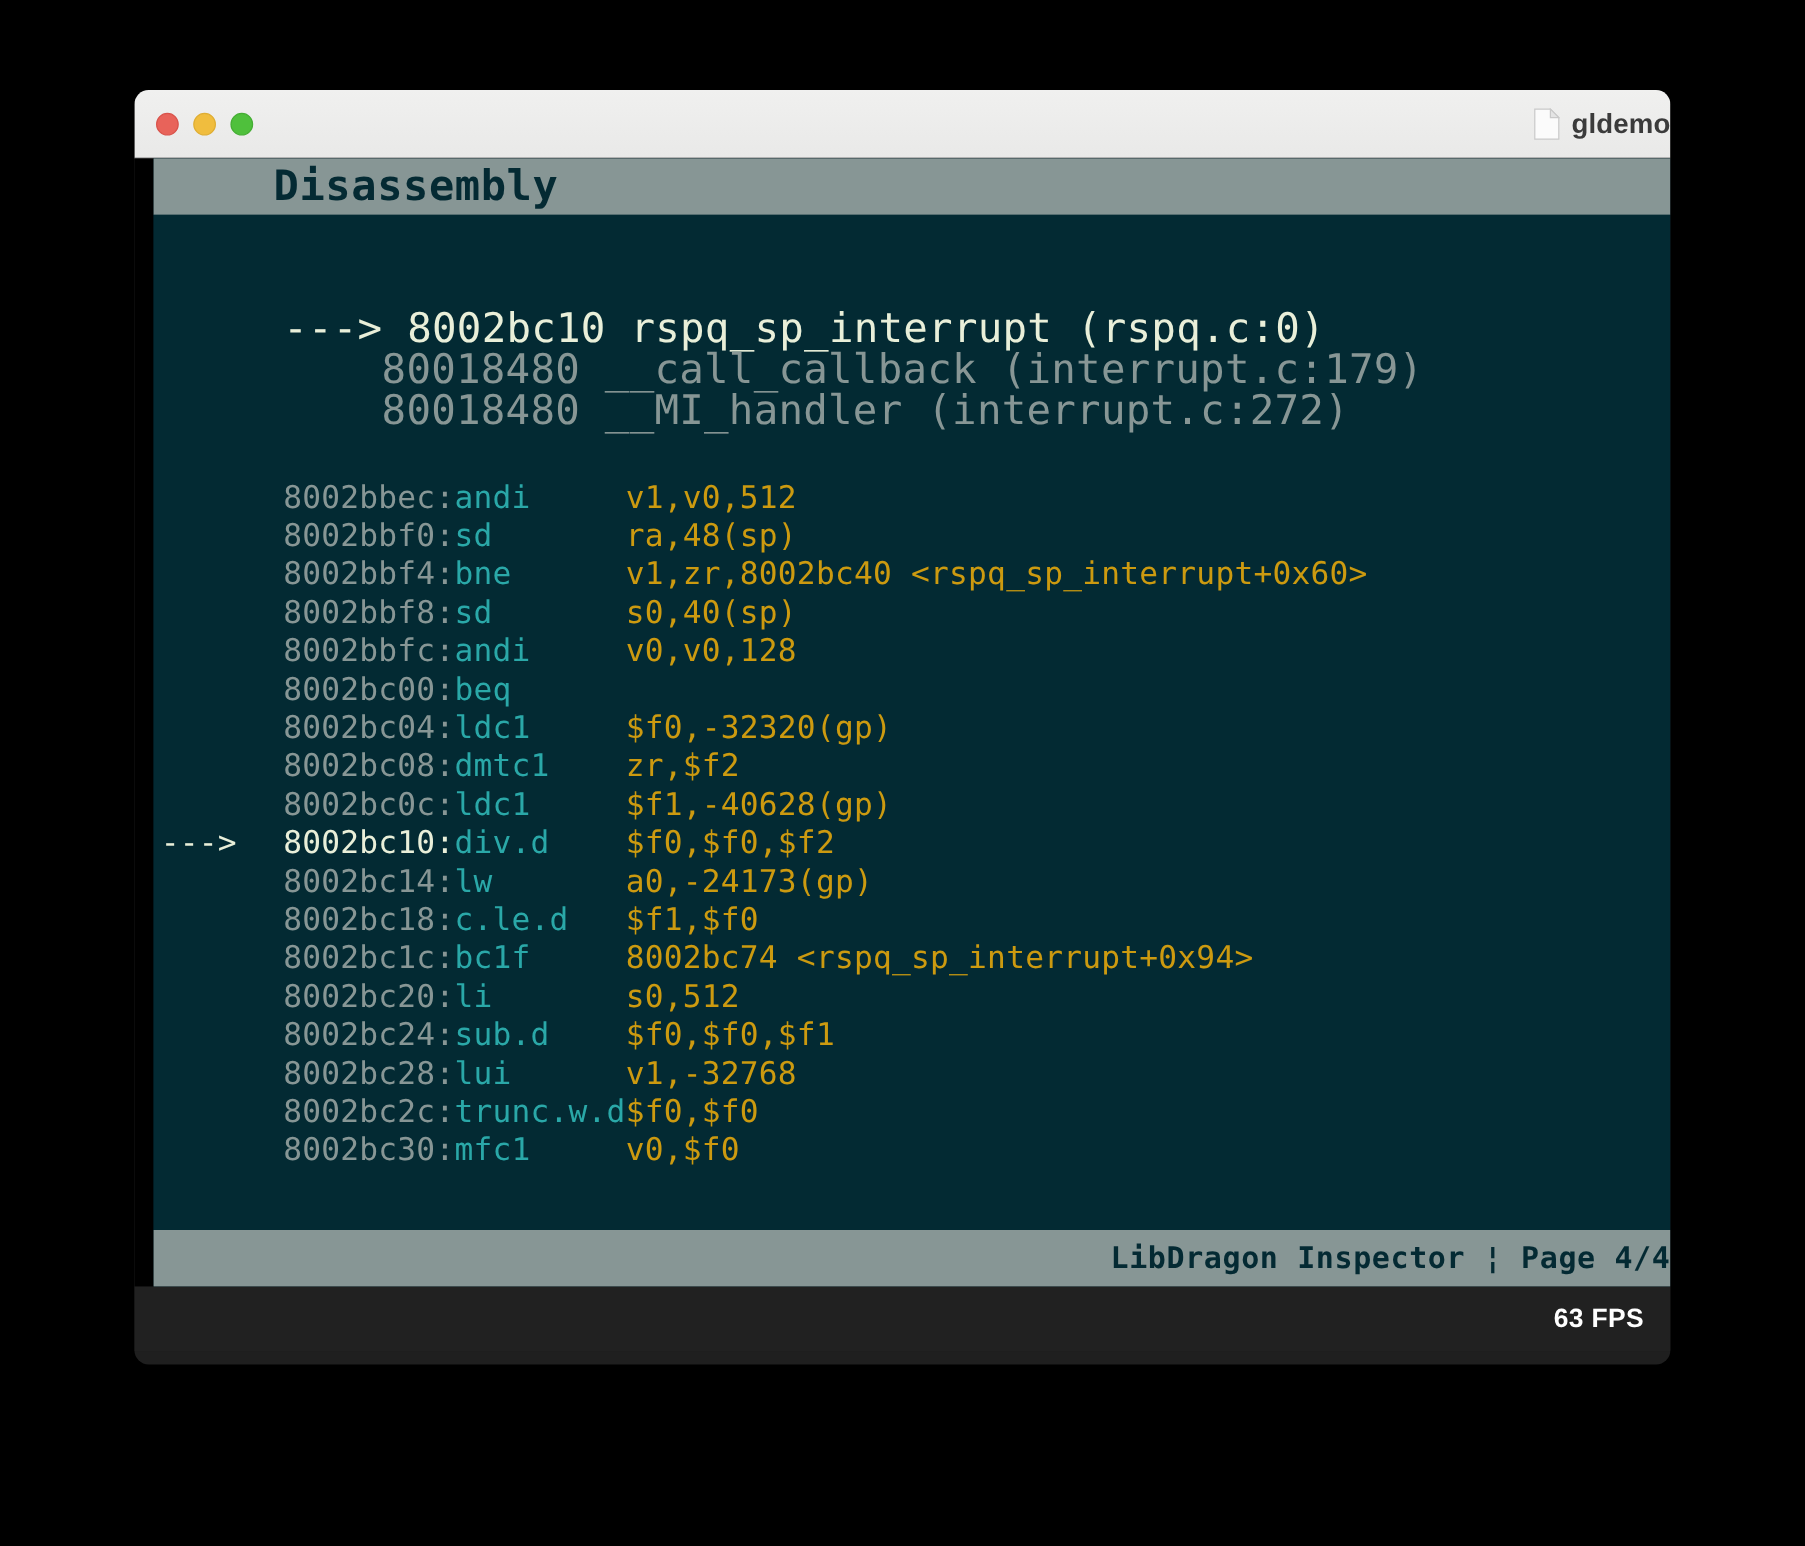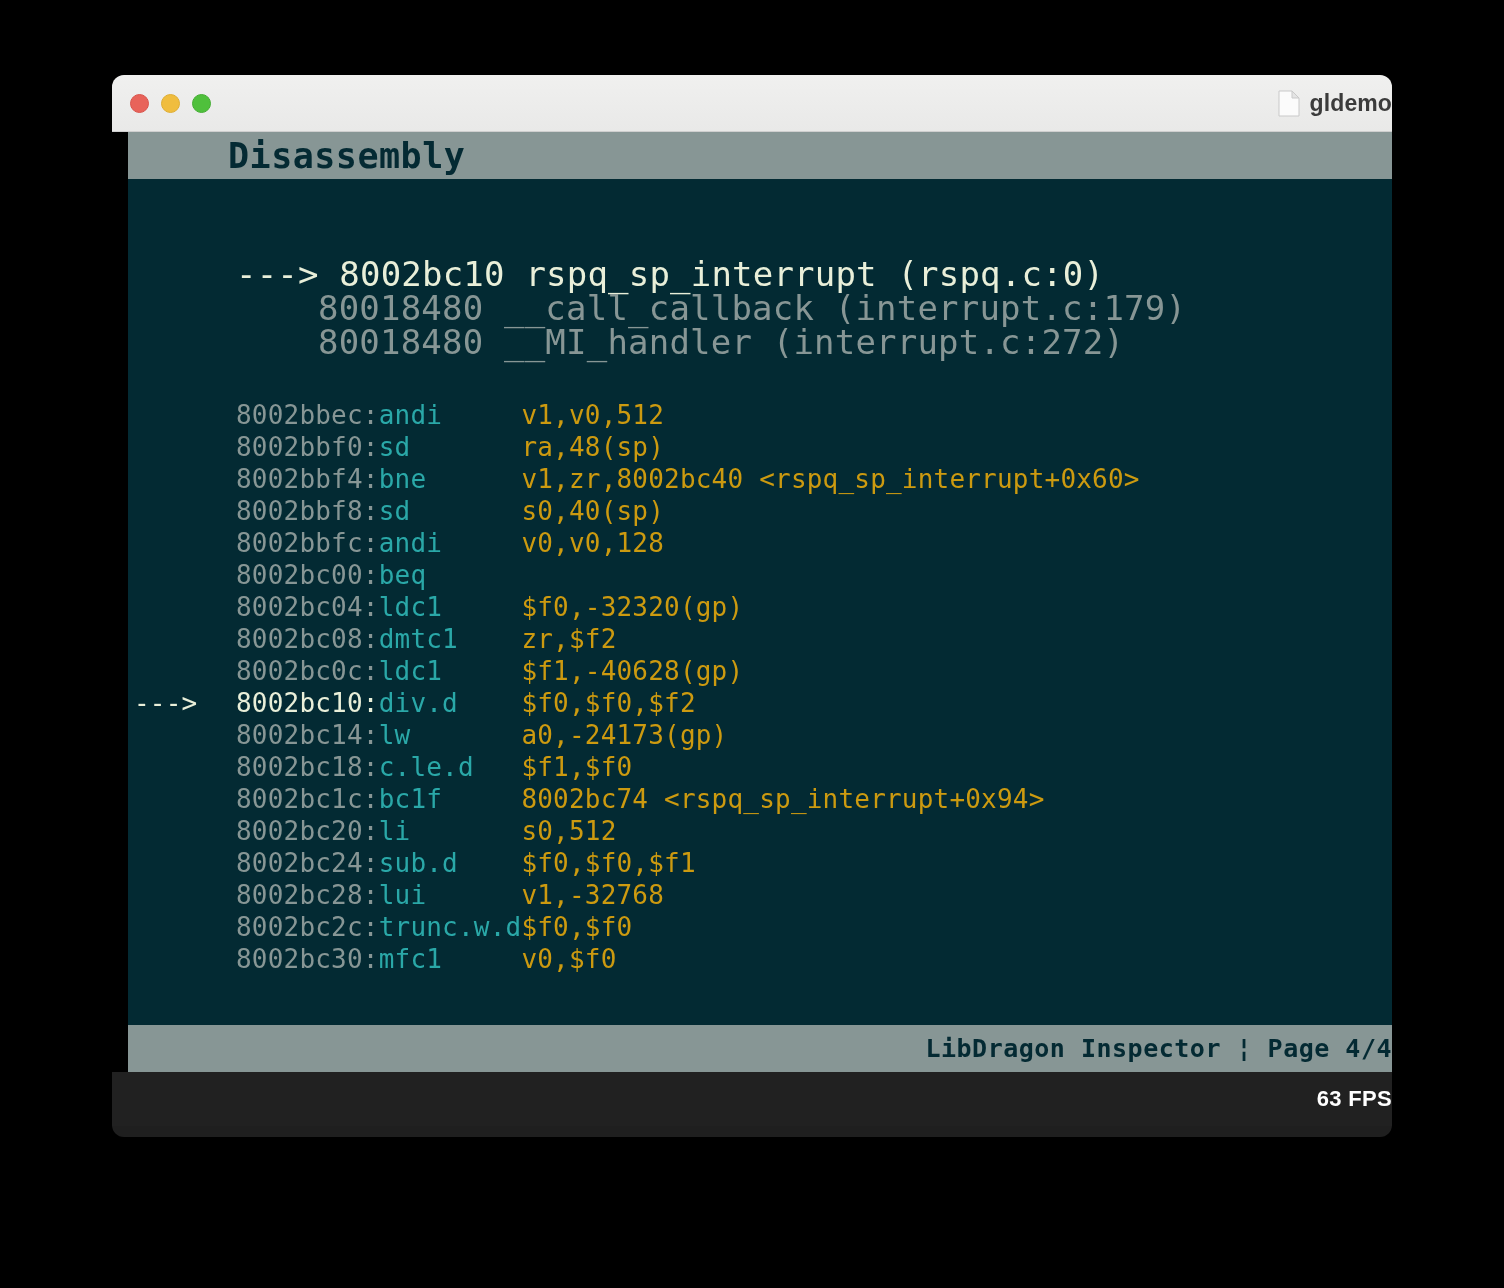--- a/index.html
+++ b/index.html
@@ -202,20 +202,21 @@
     white-space: pre;
   }
 
   
   .statusbar {
     height: 54px;
     background: #212121;
     display: flex;
     align-items: center;
     justify-content: flex-end;
+    padding-right: 22px;
   }
   .fps {
     font-family: "Liberation Sans", sans-serif;
     font-size: 22px;
     font-weight: 700;
     color: #ffffff;
     letter-spacing: 0.3px;
   }
 </style>
 </head>

